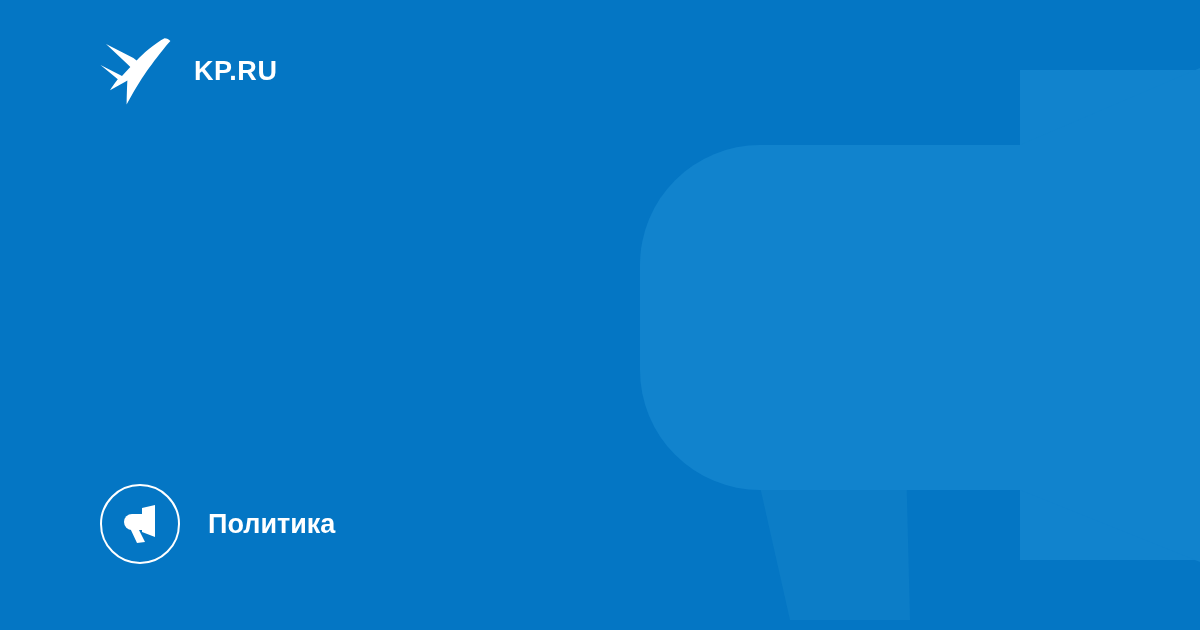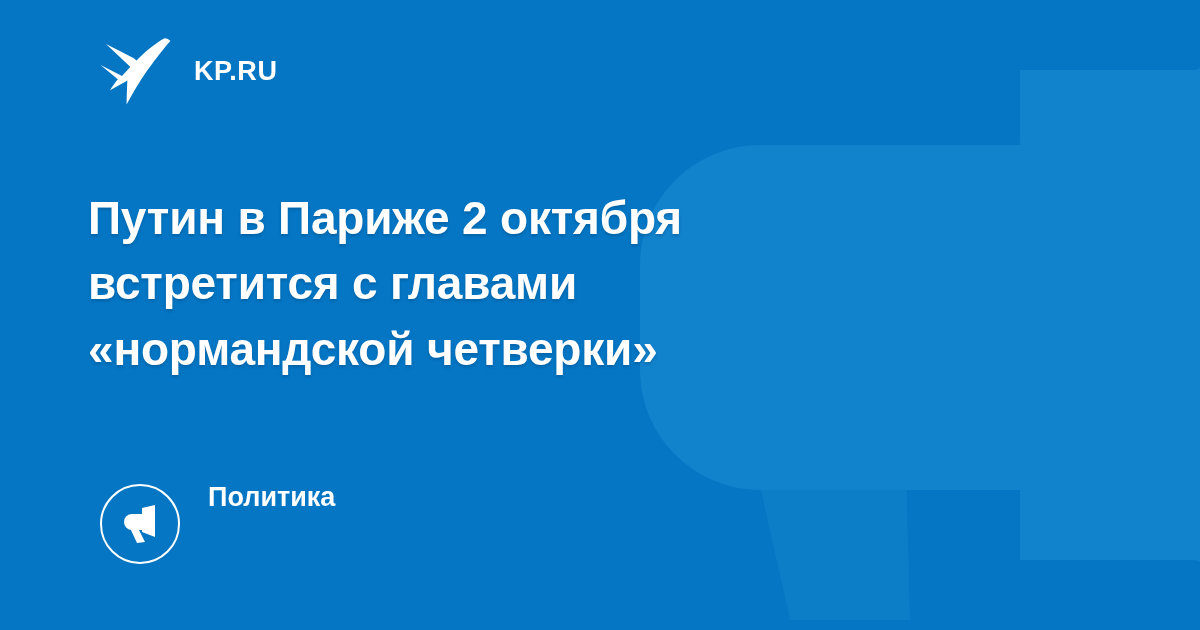--- a/index.html
+++ b/index.html
@@ -72,21 +72,21 @@
     letter-spacing: -0.2px;
     text-shadow: 0 2px 3px rgba(0, 50, 90, 0.28);
   }
 
   
   .category {
     position: absolute;
     left: 100px;
     top: 484px;
     display: flex;
-    align-items: flex-start;
+    align-items: center;
     height: 80px;
   }
   .category-badge {
     width: 80px;
     height: 80px;
     border-radius: 50%;
     border: 2px solid #ffffff;
     box-sizing: border-box;
     display: flex;
     align-items: center;
@@ -139,21 +139,20 @@
                L24.4 45.2 L27.4 43.6
                C27.4 43.6 27.0 49.6 26.6 67.6
                C31.6 58.4 36.6 49.6 41.8 41.6
                C48.2 31.8 55.4 22.2 61.0 15.2
                C65.0 10.2 68.2 6.4 70.4 4.0
                C69.0 2.4 67.0 1.4 64.5 1.2 Z"></path>
     </svg>
     <div class="brand-name">KP.RU</div>
   </div>
 
-  <h1 class="headline">Путин в Париже 2 октября встретится с главами «нормандской четверки»</h1>
 
   <div class="category">
     <div class="category-badge">
       <svg viewBox="0 0 40 40" xmlns="http://www.w3.org/2000/svg" aria-hidden="true">
 
         <polygon points="22,4 35,1 35,33 22,28" fill="#ffffff"></polygon>
 
         <path d="M12 10 H23 V26 H12 a8 8 0 0 1 -8 -8 a8 8 0 0 1 8 -8 Z" fill="#ffffff"></path>
 
         <polygon points="10,24 17,22 25,38 17,39" fill="#ffffff"></polygon>

